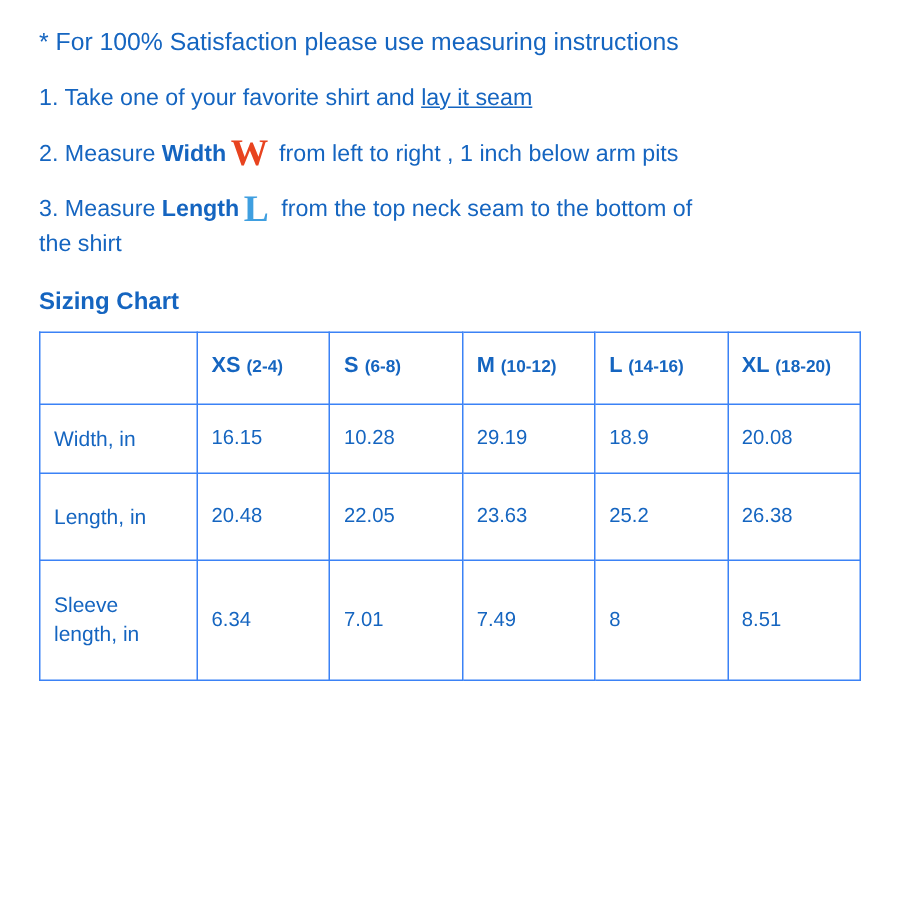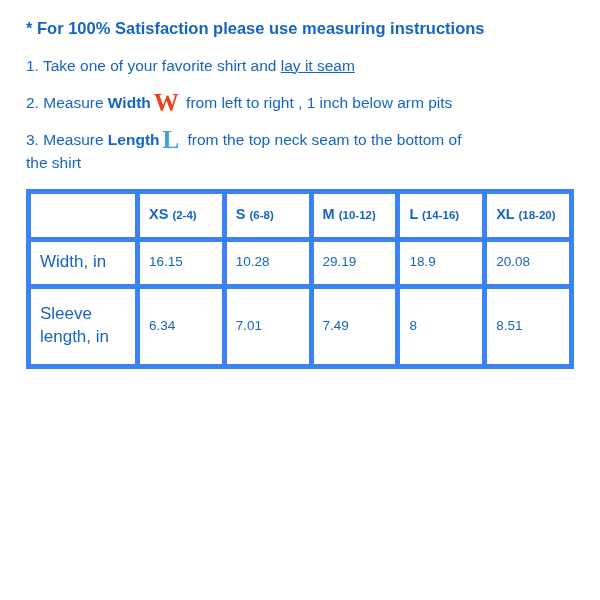--- a/index.html
+++ b/index.html
@@ -16,21 +16,21 @@
   }
   .page {
     width: 600px;
     height: 600px;
     box-sizing: border-box;
     padding: 16px 26px 0 26px;
     position: relative;
   }
   .headline {
     font-size: 16.5px;
-    font-weight: bold;
+    font-weight: normal;
     color: #1565c0;
     line-height: 1.55;
     margin: 0 0 12px 0;
   }
   .step {
     font-size: 15.5px;
     color: #1565c0;
     line-height: 1.5;
     margin: 0 0 14px 0;
   }
@@ -65,21 +65,21 @@
     font-weight: bold;
     color: #1565c0;
     margin: 18px 0 10px 0;
   }
   table.sizing {
     border-collapse: collapse;
     width: 548px;
     table-layout: fixed;
   }
   table.sizing td, table.sizing th {
-    border: 5px solid #3b82f6;
+    border: 1px solid #3b82f6;
     color: #1565c0;
     font-size: 13.5px;
     font-weight: normal;
     text-align: left;
     padding: 8px 9px;
     vertical-align: middle;
     line-height: 1.35;
     height: 26px;
   }
   table.sizing th.corner {
@@ -87,21 +87,21 @@
   }
   table.sizing th.size-head {
     font-weight: bold;
     font-size: 14.5px;
   }
   table.sizing th.size-head .sub {
     font-weight: bold;
     font-size: 11.5px;
   }
   table.sizing td.rowlabel {
-    font-size: 17px;
+    font-size: 14px;
   }
   .r1 { height: 48px; }
   .r2 { height: 46px; }
   .r3 { height: 58px; }
   .r4 { height: 80px; }
 </style>
 </head>
 <body>
 
 <div class="page">
@@ -116,39 +116,48 @@
 
   <div class="step">
     <span>2.</span><span> Measure </span><span class="b">Width</span><span class="glyph-w">W</span><span> from left to right , 1 inch below arm pits</span>
   </div>
 
   <div class="step">
     <span>3.</span><span> Measure </span><span class="b">Length</span><span class="glyph-l">L</span><span> from the top neck seam to the bottom of</span>
     <div>the shirt</div>
   </div>
 
+  <div class="chart-title">Sizing Chart</div>
 
   <table class="sizing">
     <tbody>
         <tr class="r1">
       <th class="corner"></th>
       <th class="size-head"><span>XS</span> <span class="sub">(2-4)</span></th>
       <th class="size-head"><span>S</span> <span class="sub">(6-8)</span></th>
       <th class="size-head"><span>M</span> <span class="sub">(10-12)</span></th>
       <th class="size-head"><span>L</span> <span class="sub">(14-16)</span></th>
       <th class="size-head"><span>XL</span> <span class="sub">(18-20)</span></th>
     </tr>
     <tr class="r2">
       <td class="rowlabel">Width, in</td>
       <td>16.15</td>
       <td>10.28</td>
       <td>29.19</td>
       <td>18.9</td>
       <td>20.08</td>
     </tr>
+    <tr class="r3">
+      <td class="rowlabel">Length, in</td>
+      <td>20.48</td>
+      <td>22.05</td>
+      <td>23.63</td>
+      <td>25.2</td>
+      <td>26.38</td>
+    </tr>
     <tr class="r4">
       <td class="rowlabel">Sleeve length, in</td>
       <td>6.34</td>
       <td>7.01</td>
       <td>7.49</td>
       <td>8</td>
       <td>8.51</td>
     </tr>
   </tbody>
     </table>

